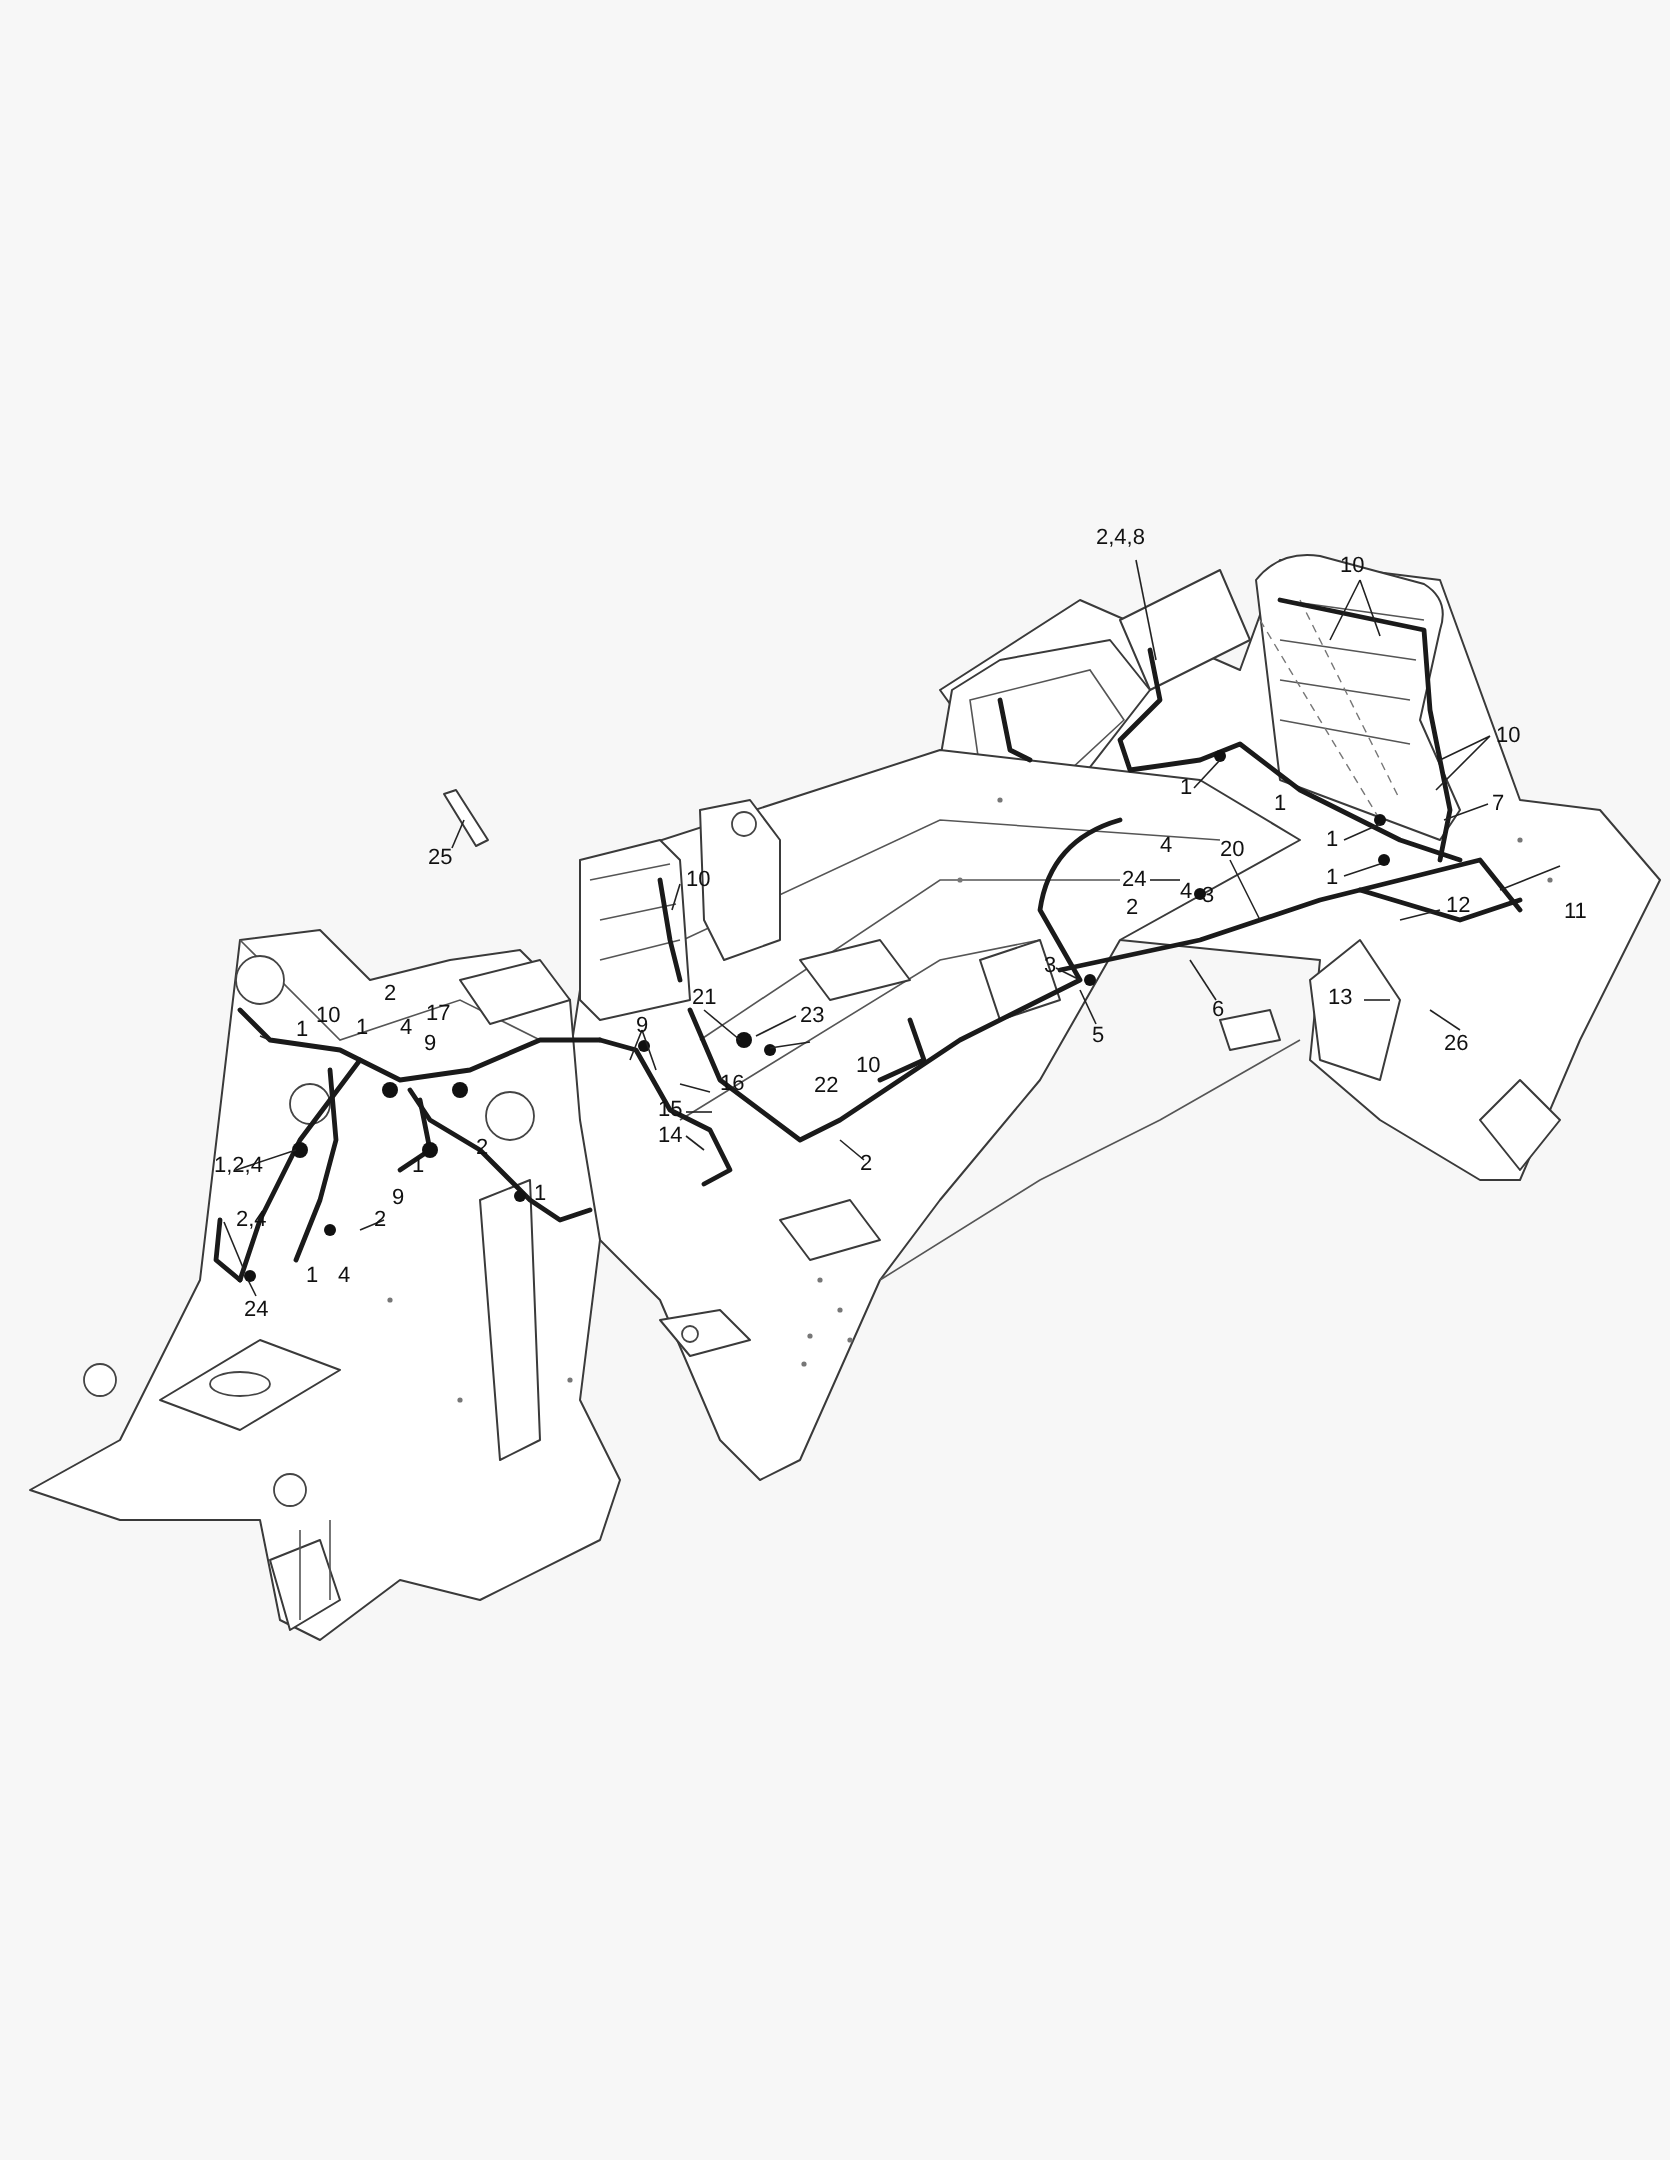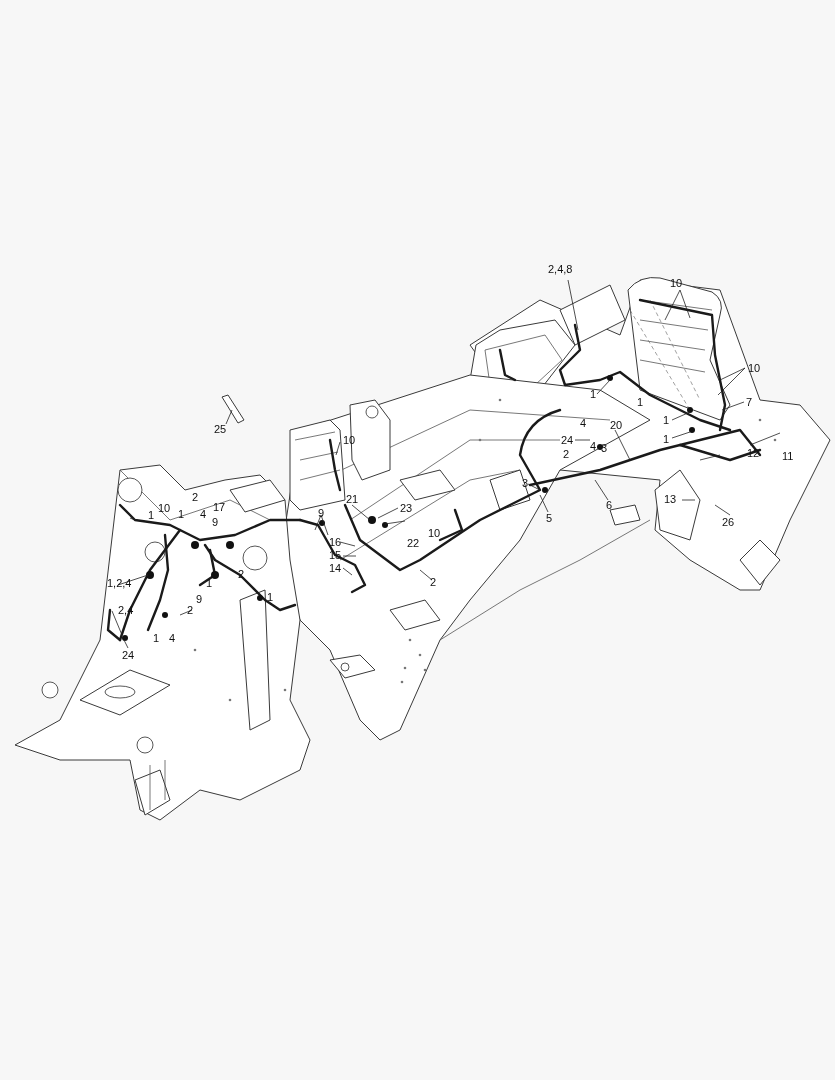--- a/index.html
+++ b/index.html
@@ -155,39 +155,39 @@
 <div id="callouts">
     <div class="callout" style="left: 548px; top: 264px;">2,4,8</div>
     <div class="callout" style="left: 670px; top: 278px;">10</div>
     <div class="callout" style="left: 748px; top: 363px;">10</div>
     <div class="callout" style="left: 746px; top: 397px;">7</div>
     <div class="callout" style="left: 590px; top: 389px;">1</div>
     <div class="callout" style="left: 637px; top: 397px;">1</div>
     <div class="callout" style="left: 663px; top: 415px;">1</div>
     <div class="callout" style="left: 663px; top: 434px;">1</div>
     <div class="callout" style="left: 782px; top: 418px; margin-top: 33px;">11</div>
-    <div class="callout" style="left: 723px; top: 448px; margin-left: 24px;">12</div>
+    <div class="callout" style="left: 723px; top: 448px;">12</div>
     <div class="callout" style="left: 580px; top: 418px;">4</div>
     <div class="callout" style="left: 610px; top: 420px;">20</div>
     <div class="callout" style="left: 561px; top: 435px;">24</div>
     <div class="callout" style="left: 590px; top: 441px;">4</div>
     <div class="callout" style="left: 563px; top: 449px;">2</div>
     <div class="callout" style="left: 601px; top: 443px;">3</div>
     <div class="callout" style="left: 522px; top: 478px;">3</div>
     <div class="callout" style="left: 546px; top: 513px;">5</div>
     <div class="callout" style="left: 606px; top: 500px;">6</div>
     <div class="callout" style="left: 664px; top: 494px;">13</div>
     <div class="callout" style="left: 722px; top: 517px;">26</div>
     <div class="callout" style="left: 343px; top: 435px;">10</div>
     <div class="callout" style="left: 346px; top: 494px;">21</div>
     <div class="callout" style="left: 400px; top: 503px;">23</div>
     <div class="callout" style="left: 407px; top: 538px;">22</div>
     <div class="callout" style="left: 428px; top: 528px;">10</div>
     <div class="callout" style="left: 318px; top: 508px;">9</div>
-    <div class="callout" style="left: 329px; top: 537px;">16</div>
+    <div class="callout" style="left: 329px; top: 537px; padding-left: 31px;">16</div>
     <div class="callout" style="left: 329px; top: 550px;">15</div>
     <div class="callout" style="left: 329px; top: 563px;">14</div>
     <div class="callout" style="left: 430px; top: 577px;">2</div>
     <div class="callout" style="left: 214px; top: 424px;">25</div>
     <div class="callout" style="left: 148px; top: 510px;">1</div>
     <div class="callout" style="left: 158px; top: 503px;">10</div>
     <div class="callout" style="left: 192px; top: 492px;">2</div>
     <div class="callout" style="left: 178px; top: 509px;">1</div>
     <div class="callout" style="left: 200px; top: 509px;">4</div>
     <div class="callout" style="left: 213px; top: 502px;">17</div>

